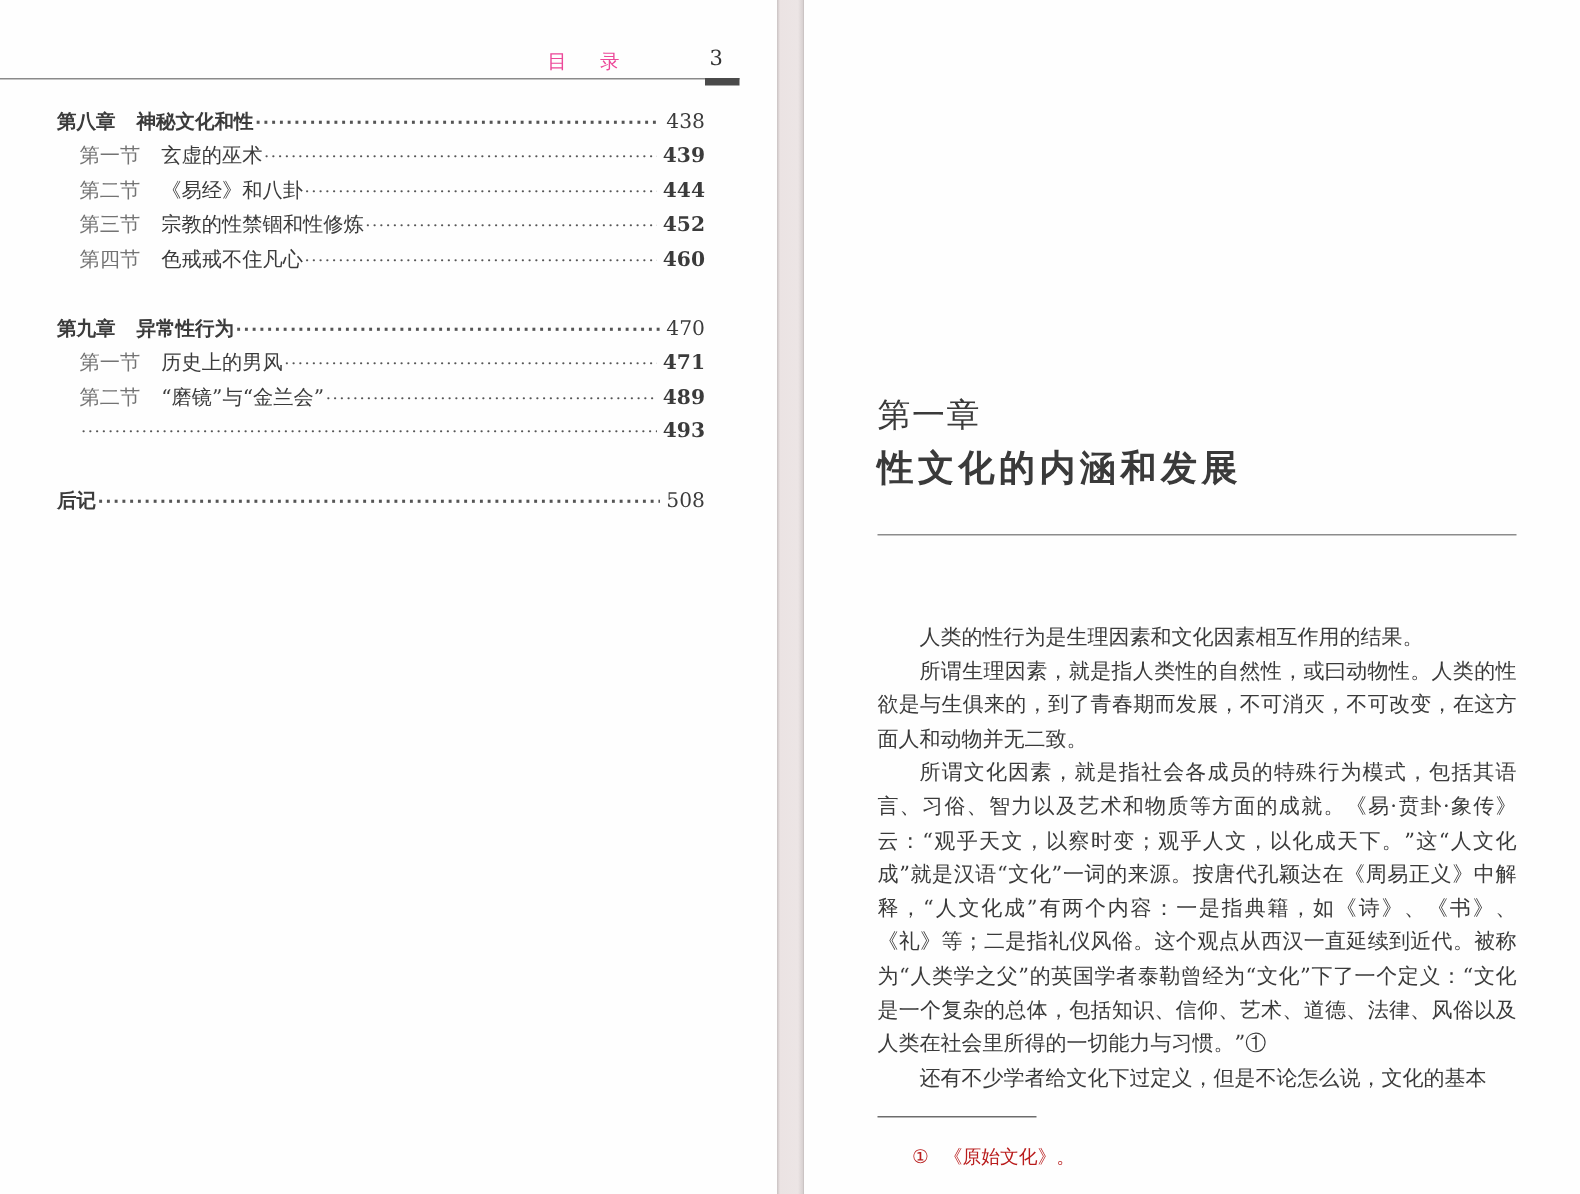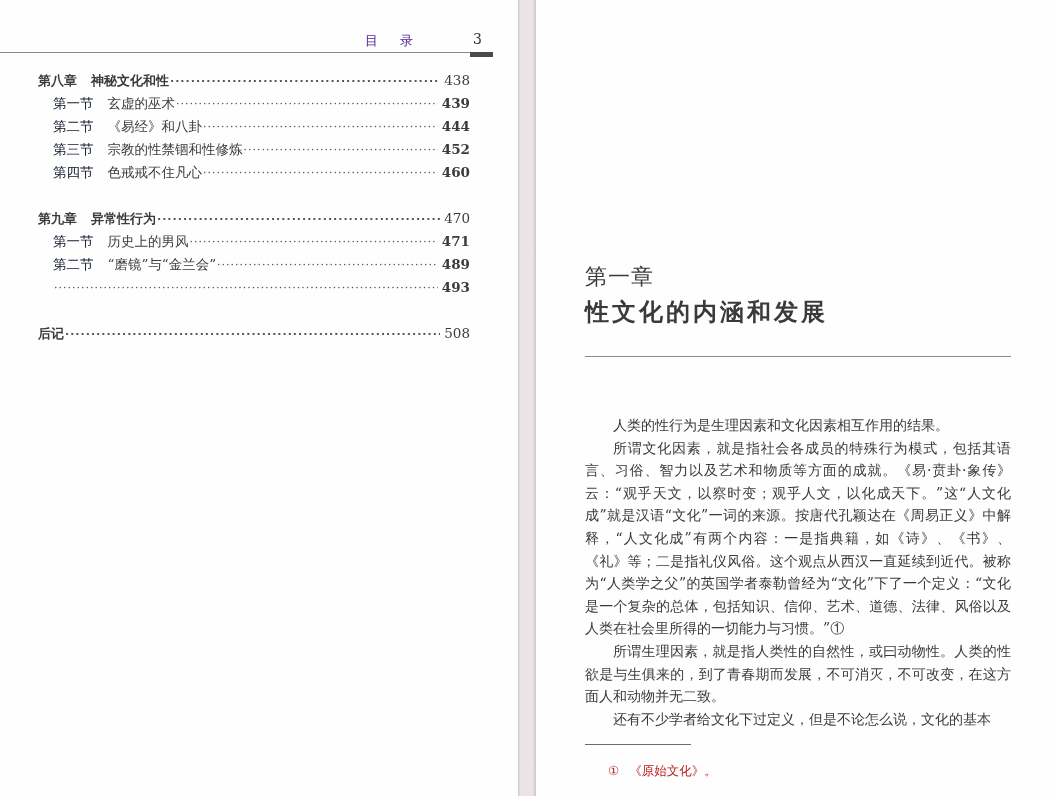--- a/index.html
+++ b/index.html
@@ -24,21 +24,21 @@
       position: absolute; top: 0; left: 518px; width: 18px; height: 796px;
       background: linear-gradient(to right, #c9c2c2 0px, #ebe3e3 2px, #ece5e5 14px, #d9d2d2 17px, #c4bdbd 18px);
     }
 
     
     .running-header {
       position: absolute; left: 0; top: 30px; width: 493px; height: 22px;
     }
     .running-header .title {
       position: absolute; right: 58px; top: 2px;
-      font-size: 13px; letter-spacing: 22px; color: #4c1d95; text-align: right;
+      font-size: 13px; letter-spacing: 22px; color: #ec4899; text-align: right;
     }
     .running-header .pagenum {
       position: absolute; right: 11px; top: 1px;
       font-size: 14px; color: #333;
     }
     .header-rule {
       position: absolute; left: 0; top: 52px; width: 493px; height: 1px;
       background: #8a8a8a;
     }
     .header-bar {
@@ -59,21 +59,21 @@
       letter-spacing: 1px; margin: 0 4px 0 1px; font-size: 11px;
     }
     .toc-row .lead::before {
       content: "································································································";
     }
     .toc-row .page { position: static; background: none; flex: 0 0 auto; font-size: 13.5px; height: auto; }
     .toc-row.chapter { padding-left: 38px; width: 432px; font-family: "DejaVu Sans", "Liberation Sans", sans-serif; font-weight: bold; font-size: 13px; }
     .toc-row.chapter .page { font-family: "DejaVu Serif", serif; font-weight: normal; font-size: 13.5px; }
     .toc-row.chapter .chap-no { margin-right: 14px; }
     .toc-row.section { padding-left: 53px; width: 417px; }
-    .toc-row.section .sec-no { color: #0f172a; margin-right: 14px; }
+    .toc-row.section .sec-no { color: #737373; margin-right: 14px; }
 
     
     .chapter-number {
       position: absolute; left: 585px; top: 250px;
       font-size: 22px; color: #3a3a3a; letter-spacing: 1px; margin-top: 12px;
     }
     .chapter-title {
       position: absolute; left: 585px; top: 296px;
       font-family: "DejaVu Sans", "Liberation Sans", sans-serif;
       font-weight: bold; font-size: 24px; letter-spacing: 3px; color: #3a3a3a;
@@ -165,21 +165,21 @@
     <span class="page">508</span>
   </div>
 </div>
 
 <div class="chapter-number">第一章</div>
 <div class="chapter-title">性文化的内涵和发展</div>
 <div class="chapter-rule"></div>
 
 <div class="body-text">
   <p>人类的性行为是生理因素和文化因素相互作用的结果。</p>
+  <p>所谓生理因素，就是指人类性的自然性，或曰动物性。人类的性欲是与生俱来的，到了青春期而发展，不可消灭，不可改变，在这方面人和动物并无二致。</p>
   <p>所谓文化因素，就是指社会各成员的特殊行为模式，包括其语言、习俗、智力以及艺术和物质等方面的成就。《易·贲卦·象传》云：“观乎天文，以察时变；观乎人文，以化成天下。”这“人文化成”就是汉语“文化”一词的来源。按唐代孔颖达在《周易正义》中解释，“人文化成”有两个内容：一是指典籍，如《诗》、《书》、《礼》等；二是指礼仪风俗。这个观点从西汉一直延续到近代。被称为“人类学之父”的英国学者泰勒曾经为“文化”下了一个定义：“文化是一个复杂的总体，包括知识、信仰、艺术、道德、法律、风俗以及人类在社会里所得的一切能力与习惯。”①</p>
-  <p>所谓生理因素，就是指人类性的自然性，或曰动物性。人类的性欲是与生俱来的，到了青春期而发展，不可消灭，不可改变，在这方面人和动物并无二致。</p>
   <p>还有不少学者给文化下过定义，但是不论怎么说，文化的基本</p>
 </div>
 
 <div class="footnote-rule"></div>
 <div class="footnote">
   <span class="mark">①</span><span>《原始文化》。</span>
 </div>
 
 </body></html>

